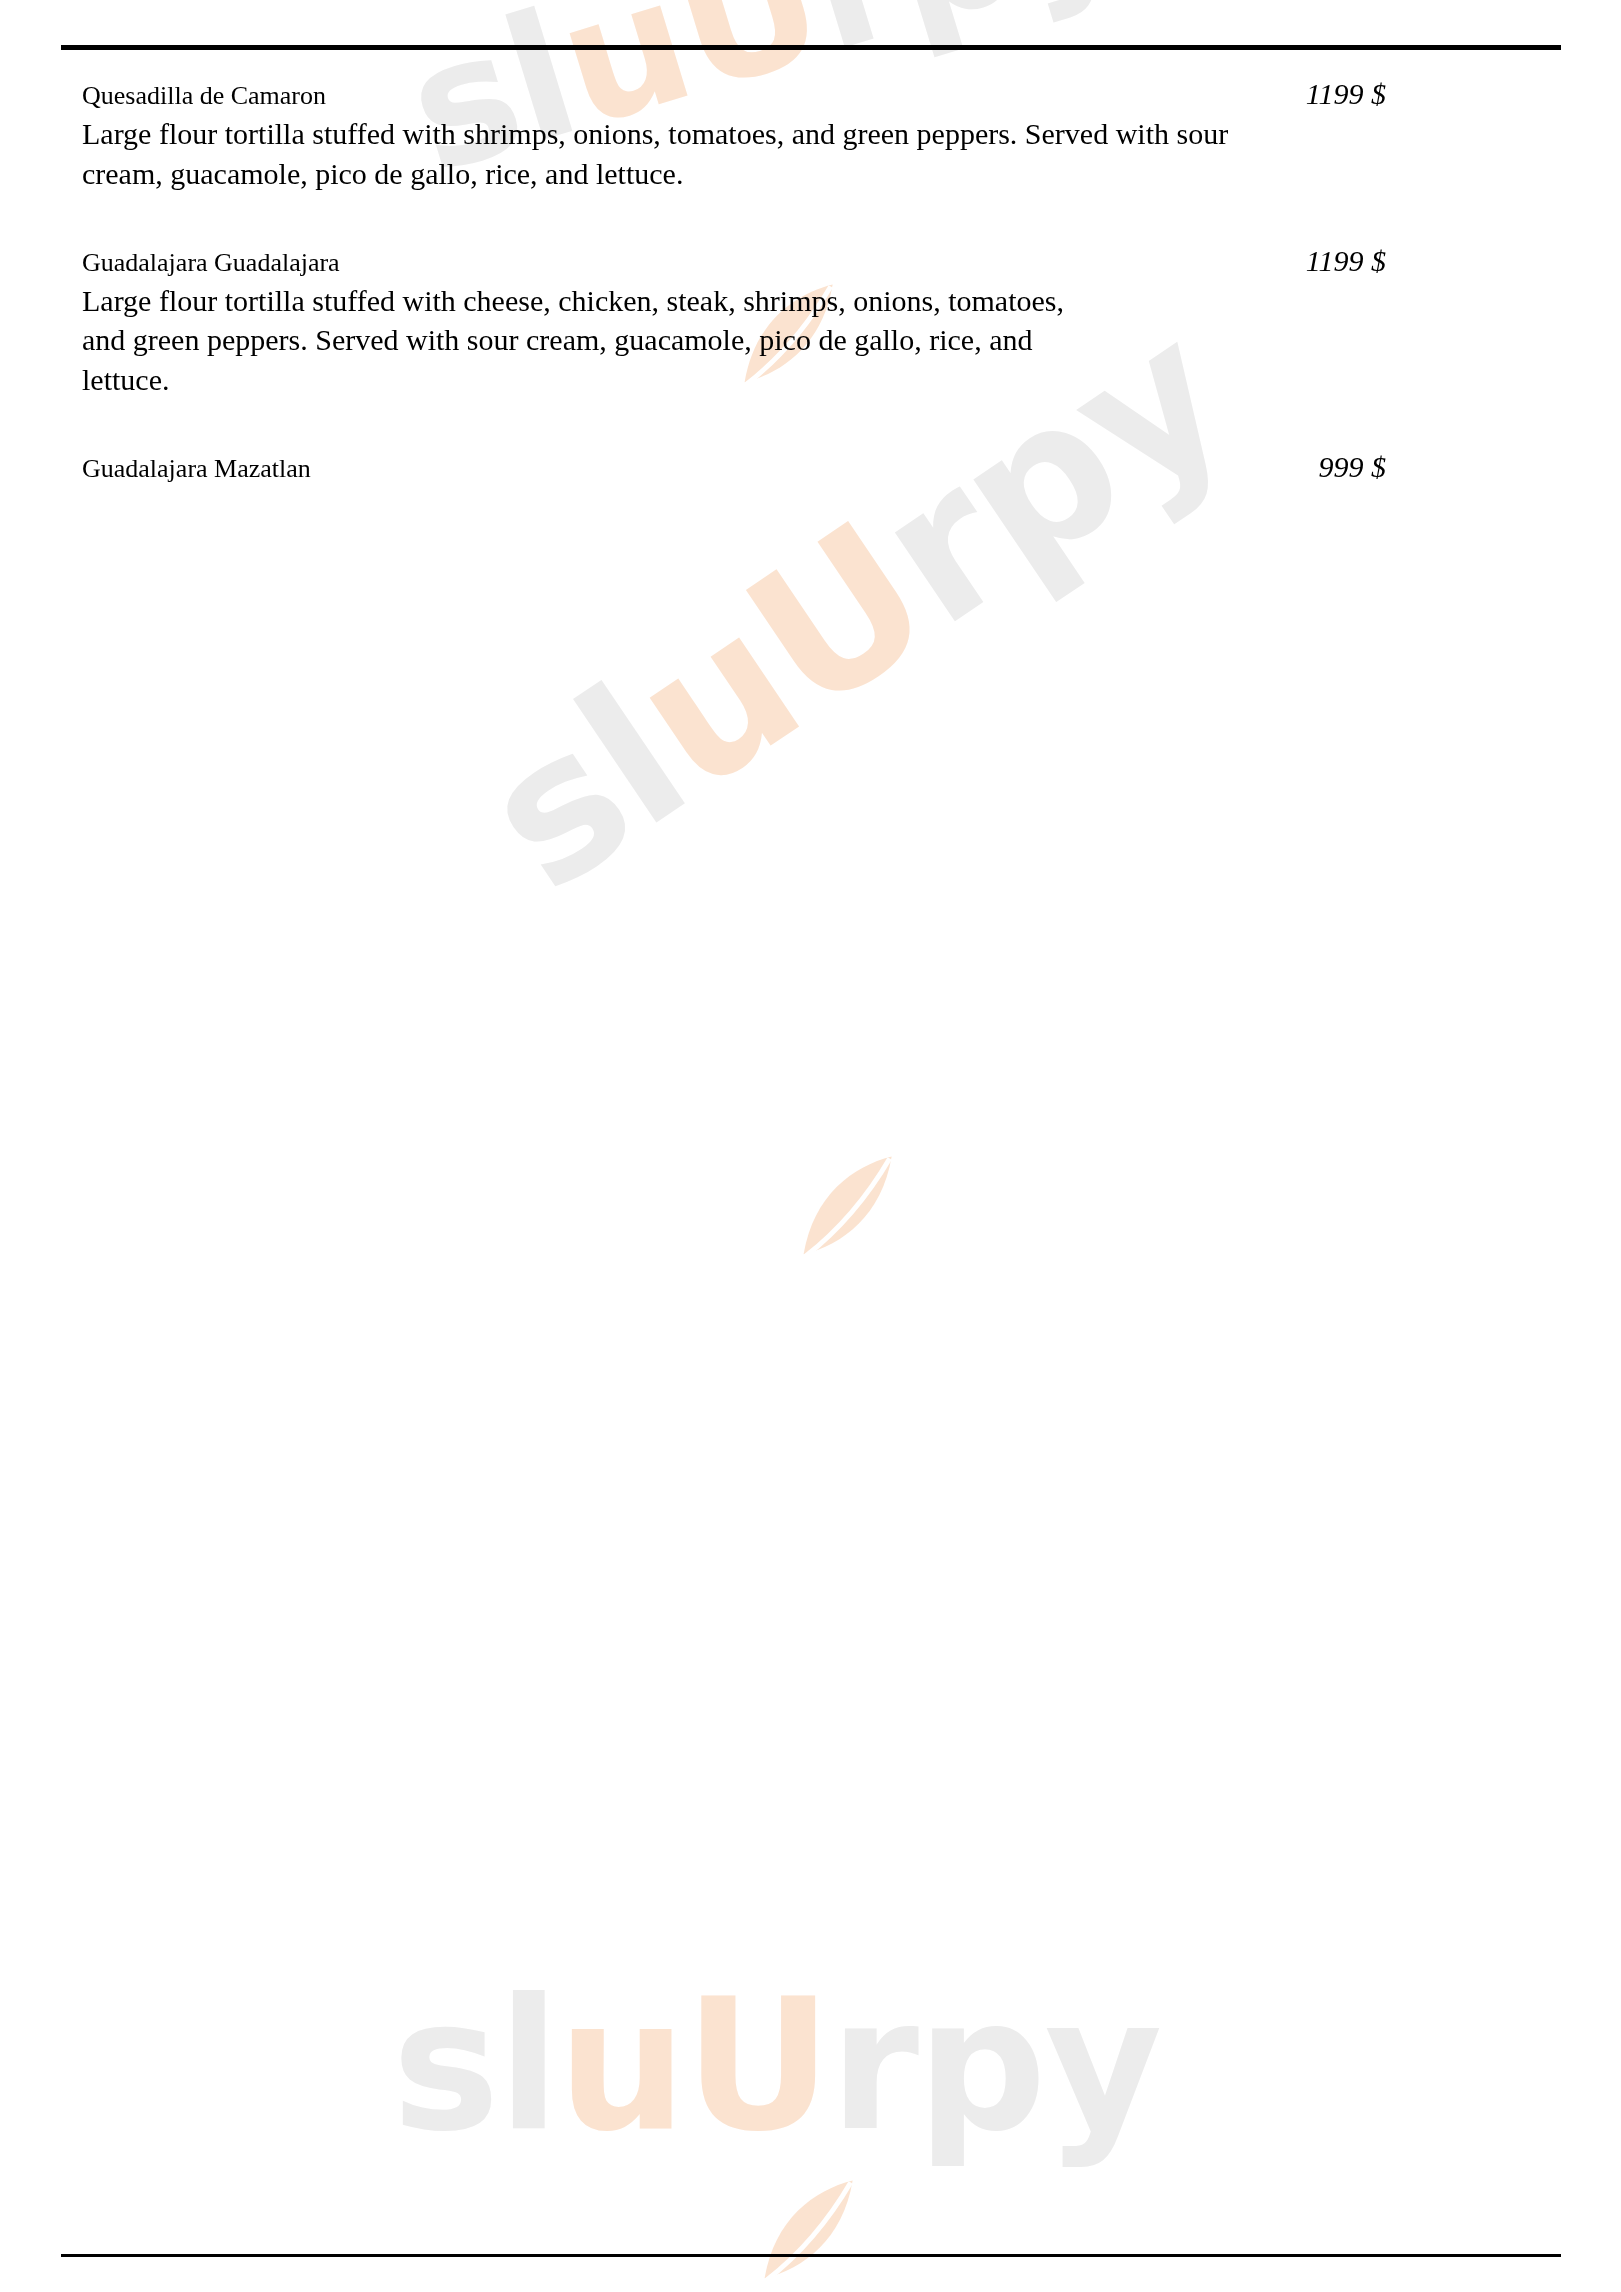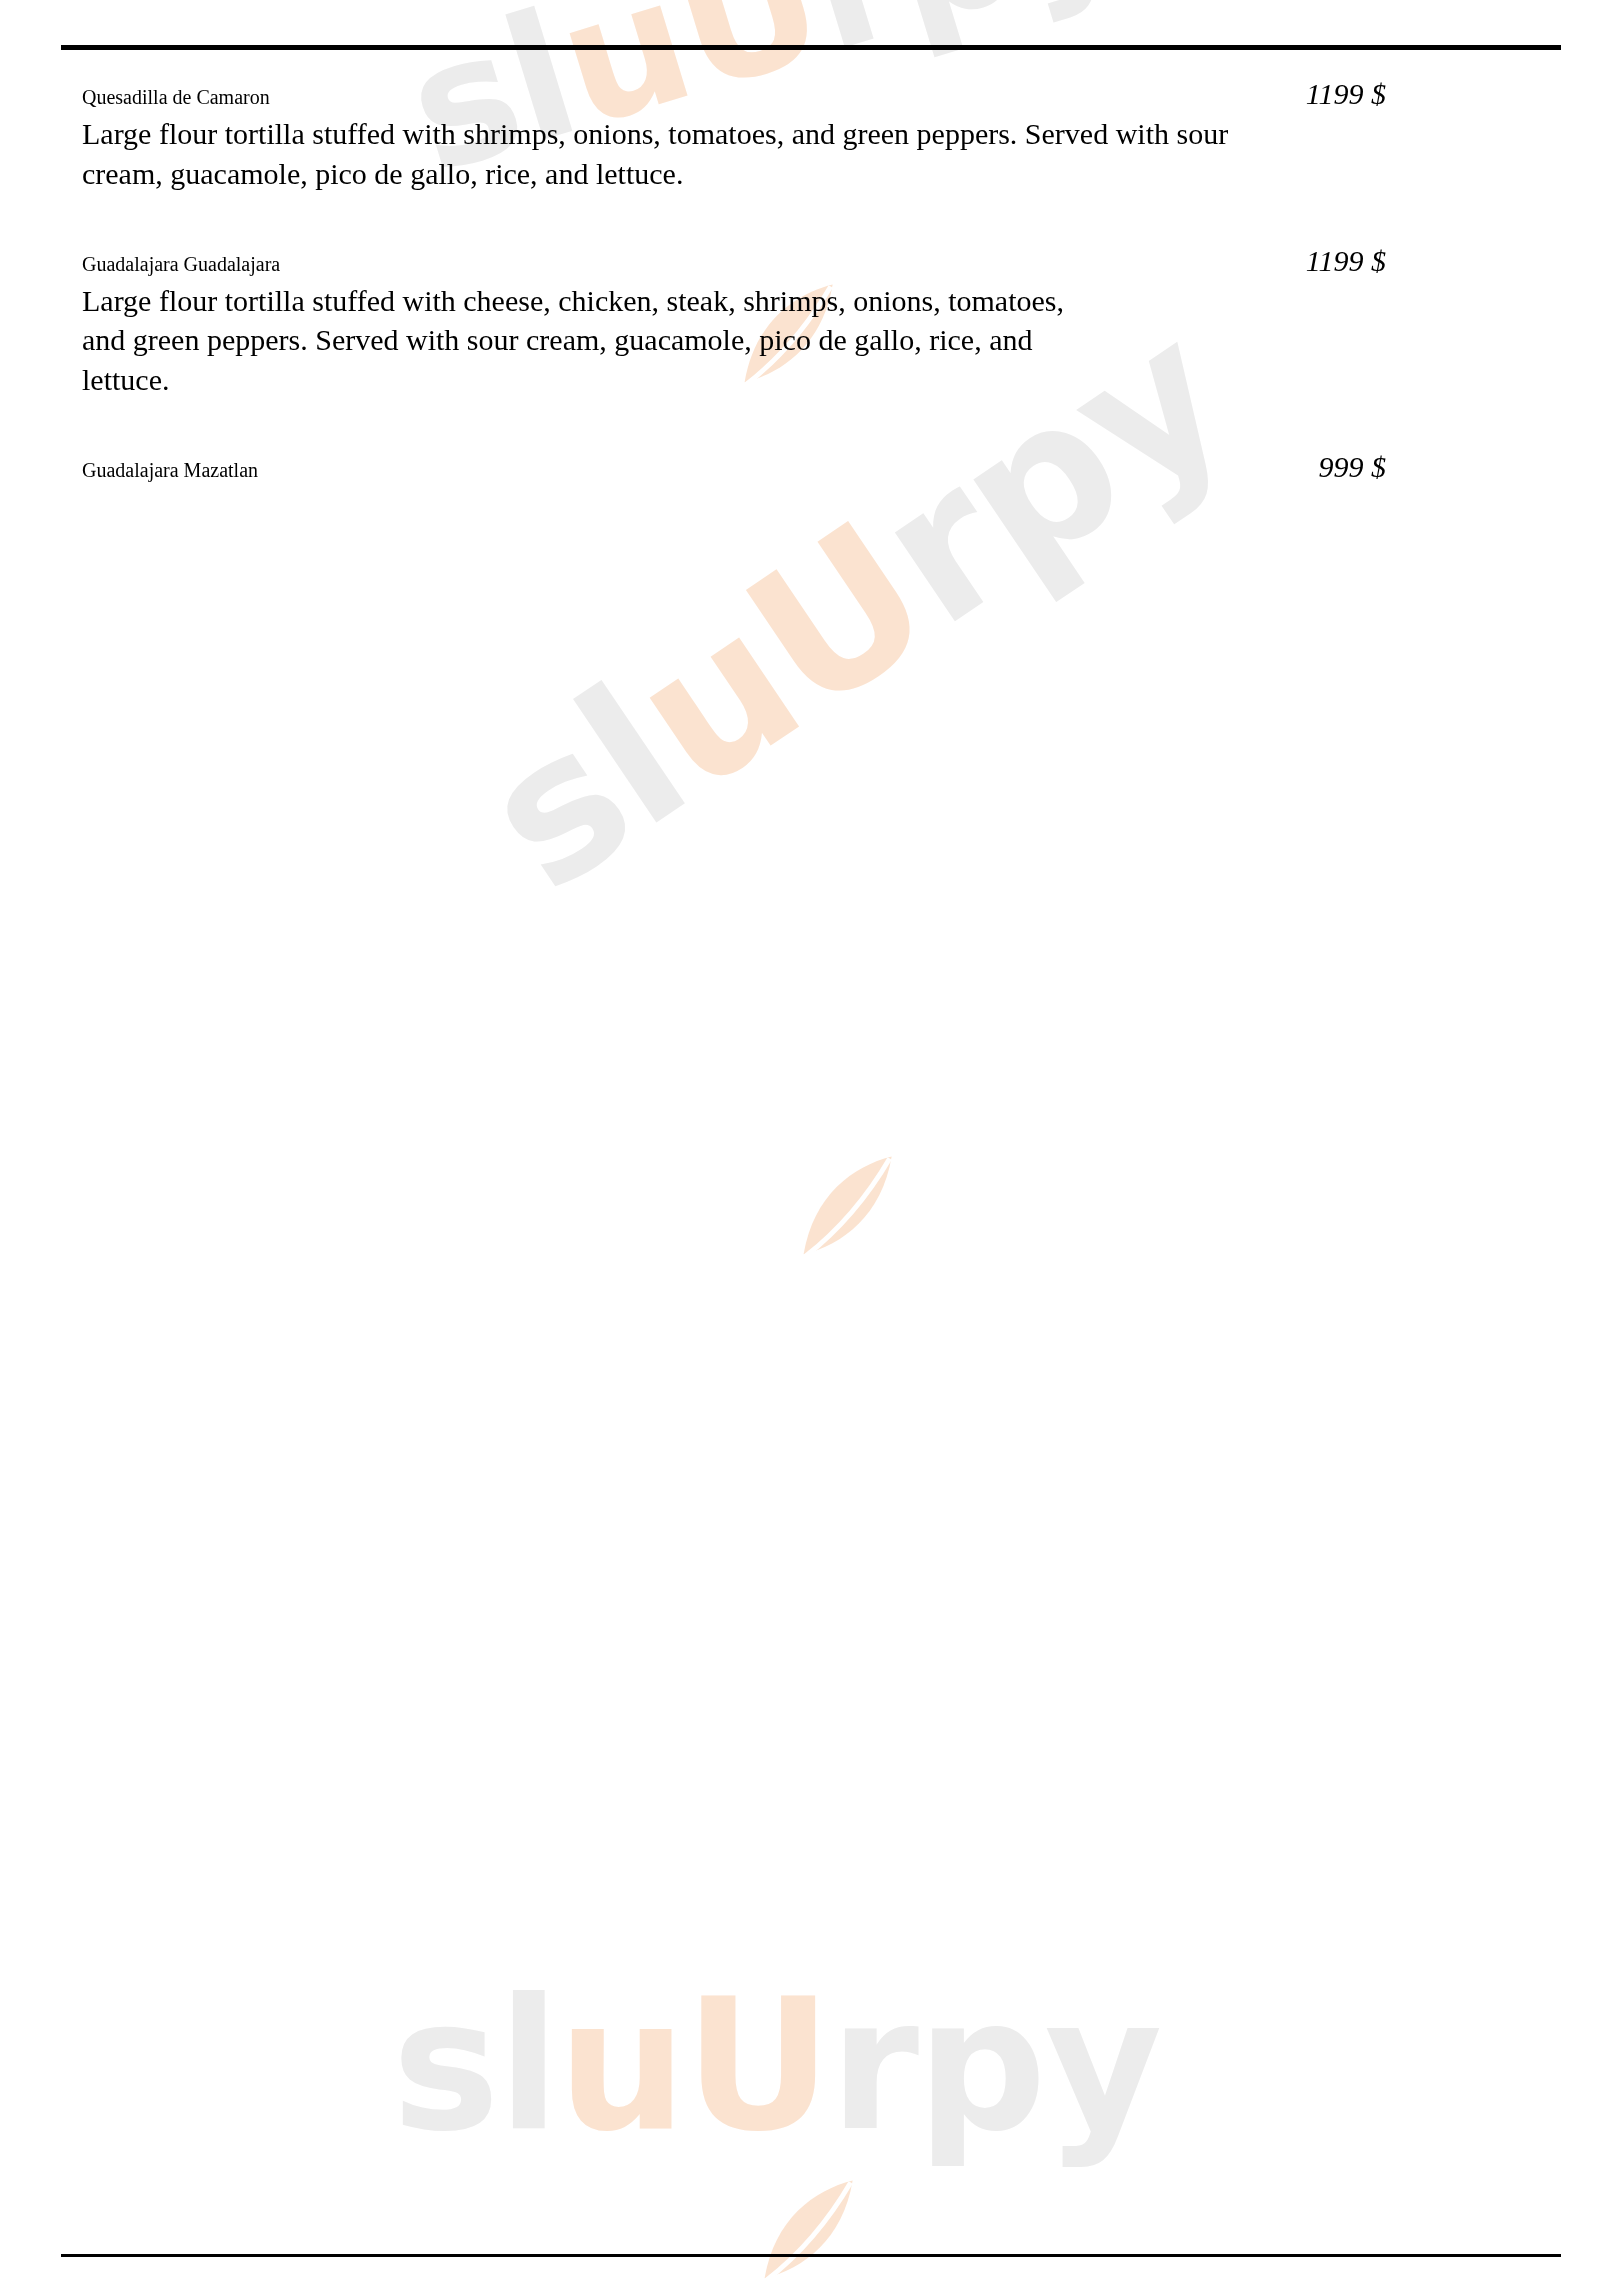--- a/index.html
+++ b/index.html
@@ -97,21 +97,21 @@
   .menu-item {
     margin-bottom: 47px;
   }
   .item-head {
     display: flex;
     align-items: baseline;
     justify-content: space-between;
     width: 100%;
   }
   .item-name {
-    font-size: 20px;
+    font-size: 26px;
     line-height: 1.33;
   }
   .item-price {
     font-size: 30px;
     line-height: 1.33;
     text-align: right;
     white-space: nowrap;
     padding-left: 29px;
     font-style: italic;
   }

